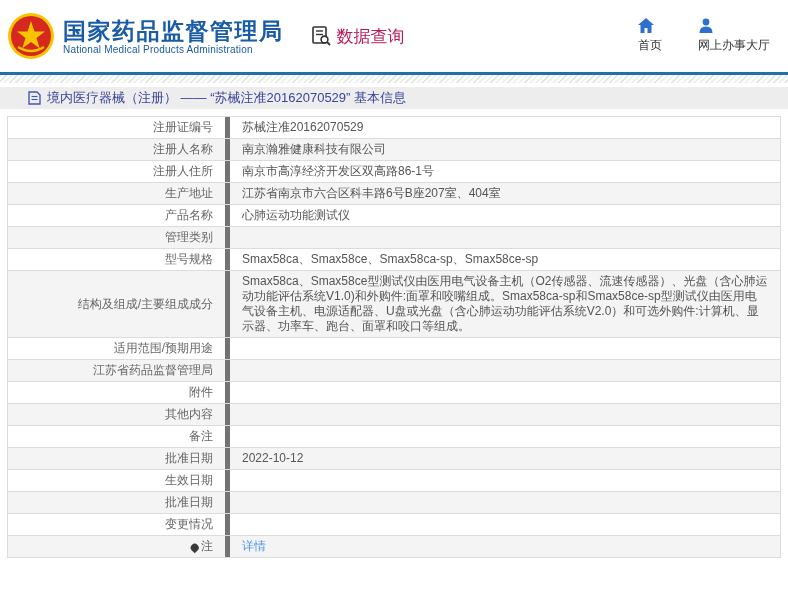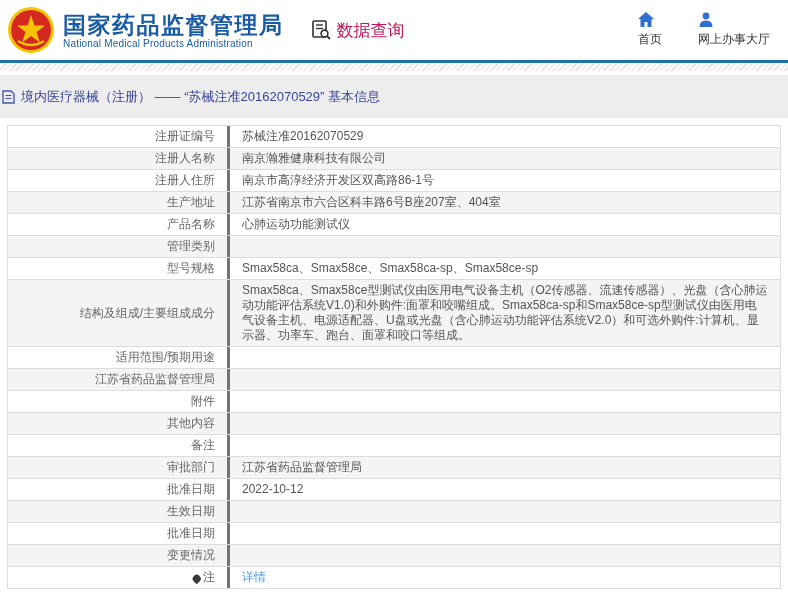--- a/index.html
+++ b/index.html
@@ -1,43 +1,43 @@
 <!DOCTYPE html>
 <html><head>
 <meta charset="utf-8">
 <style>
   * { margin:0; padding:0; box-sizing:border-box; }
   html,body { width:788px; height:600px; background:#fff; font-family:"Liberation Sans", sans-serif; overflow:hidden; }
 
   
-  .header { height:60px; display:flex; align-items:center; padding:0 18px 0 8px; background:#fff; }
+  .header { height:72px; display:flex; align-items:center; padding:0 18px 0 8px; background:#fff; }
   .logo-group { display:flex; align-items:center; gap:9px; }
   .emblem { width:46px; height:46px; flex:0 0 auto; }
   .org-cn { font-size:23px; font-weight:bold; color:#1a5ba6; letter-spacing:1.5px; line-height:26px; }
   .org-en { font-size:10px; color:#1a5ba6; letter-spacing:0.2px; }
   .data-query { display:flex; align-items:center; gap:5px; margin-left:26px; font-size:17px; color:#be185d; cursor:pointer; }
   .top-nav { margin-left:auto; display:flex; gap:36px; }
   .nav-item { display:flex; flex-direction:column; align-items:flex-start; gap:4px; cursor:pointer; }
   .nav-item .lbl { font-size:12px; color:#333; }
 
   
   .blue-line { height:3px; background:#2171a9; }
   .hatch { height:8px; background:repeating-linear-gradient(135deg,#e3e3e3 0 1px,#fbfbfb 1px 4px); }
   .gap { height:4px; background:#fff; }
 
   
-  .title-bar { height:43px; background:#ededed; display:flex; align-items:center; gap:6px; padding-left:2px; font-size:13px; color:#39449b; }
+  .title-bar { height:22px; background:#ededed; display:flex; align-items:center; gap:6px; padding-left:28px; font-size:13px; color:#39449b; }
 
   
   .info-table { margin:7px 7px 0 7px; border:1px solid #dcdcdc; }
   .row { display:flex; align-items:stretch; background:#fff; }
   .row + .row { border-top:1px solid #dcdcdc; }
   .row:nth-child(even) { background:#f4f4f4; }
   .cell { font-size:12px; line-height:15px; padding:3px 12px; display:flex; align-items:center; }
-  .cell.label { width:222px; flex:0 0 auto; justify-content:flex-end; text-align:right; color:#666; border-right:3px solid #737373; gap:3px; }
+  .cell.label { width:222px; flex:0 0 auto; justify-content:flex-end; text-align:right; color:#666; border-right:5px solid #737373; gap:3px; }
   .cell.value { flex:1; color:#555; text-align:left; word-break:break-all; }
   .cell.value.empty { min-height:21px; }
   .link { color:#4e96e8; text-decoration:none; cursor:pointer; }
   .note-icon { display:inline-block; width:8px; height:8px; background:#3a3a3a; border-radius:50% 50% 50% 0; transform:rotate(-45deg) translateY(1px); }
 </style>
 </head>
 <body>
 
 <div class="header">
   <div class="logo-group">
@@ -139,24 +139,20 @@
   </div>
   <div class="row">
     <div class="cell label">其他内容</div>
     <div class="cell value empty"></div>
   </div>
   <div class="row">
     <div class="cell label">备注</div>
     <div class="cell value empty"></div>
   </div>
   <div class="row">
-    <div class="cell label">审批部门</div>
-    <div class="cell value">江苏省药品监督管理局</div>
-  </div>
-  <div class="row">
     <div class="cell label">批准日期</div>
     <div class="cell value">2022-10-12</div>
   </div>
   <div class="row">
     <div class="cell label">生效日期</div>
     <div class="cell value empty"></div>
   </div>
   <div class="row">
     <div class="cell label">批准日期</div>
   </div>

